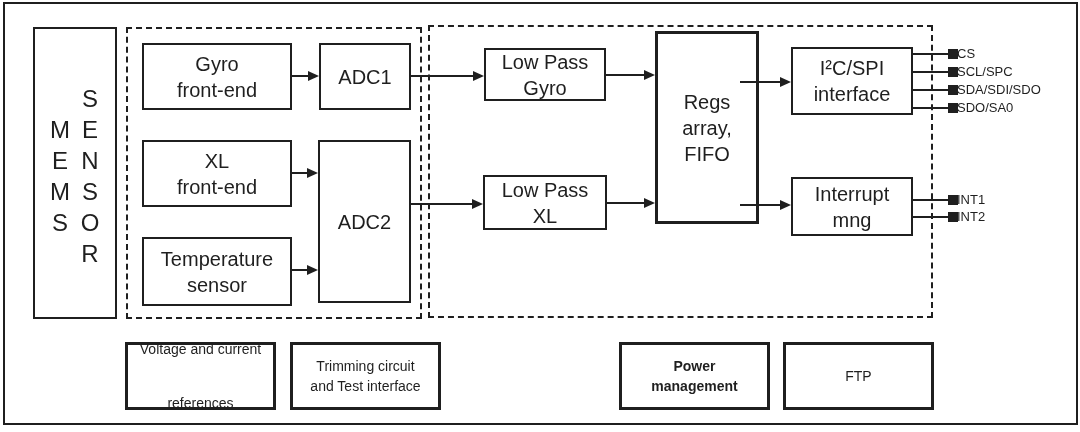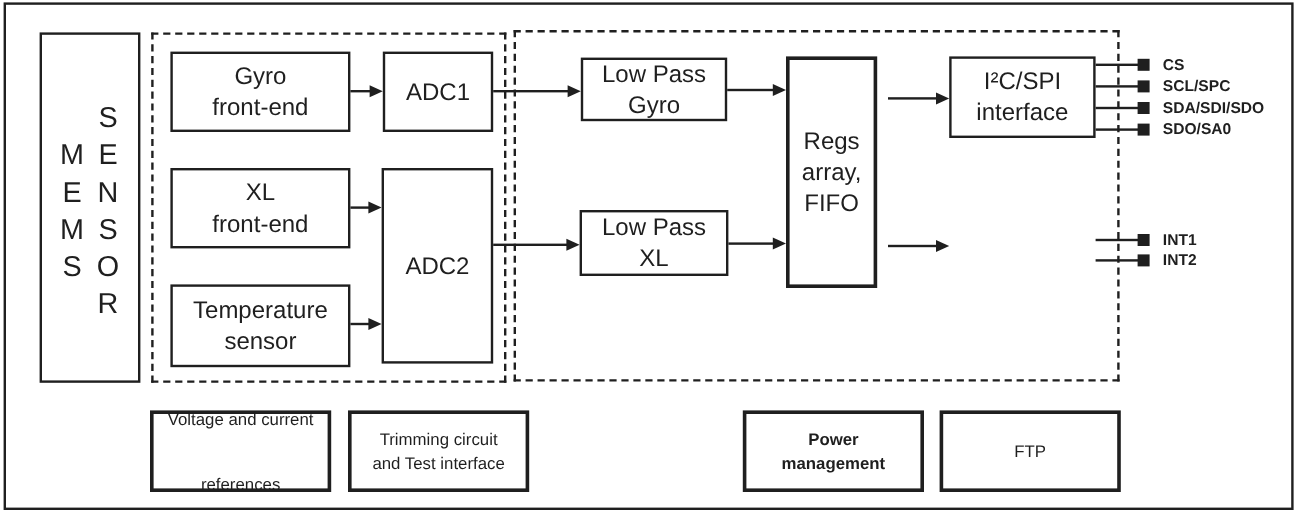--- a/index.html
+++ b/index.html
@@ -69,22 +69,22 @@
   .pin { position: absolute; height: 10px; }
   .pin .pline {
     position: absolute; left: 0; top: 4px; width: 40px; height: 2px;
     background: var(--ink);
   }
   .pin .psq {
     position: absolute; left: 35px; top: 0; width: 10px; height: 10px;
     background: var(--ink);
   }
   .pin .plabel {
-    position: absolute; left: 56px; top: -3px;
-    font-size: 13px; font-weight: 700; line-height: 16px; white-space: nowrap;
+    position: absolute; left: 44px; top: -3px;
+    font-size: 13px; font-weight: 400; line-height: 16px; white-space: nowrap;
   }
 </style>
 </head>
 <body>
 
 <div class="stage">
 
   <div class="outer-frame" style="left:3px; top:2px; width:1075px; height:423px;"></div>
 
   <div class="dashed-group" style="left:126px; top:27px; width:296px; height:292px;"></div>
@@ -135,31 +135,35 @@
   <div class="blk" style="left:484px; top:48px; width:122px; height:53px;">
     <div class="l">Low Pass</div>
     <div class="l">Gyro</div>
   </div>
 
   <div class="blk" style="left:483px; top:175px; width:124px; height:55px;">
     <div class="l">Low Pass</div>
     <div class="l">XL</div>
   </div>
 
-  <div class="blk thick" style="left:655px; top:47px; width:76px; height:193px;">
+  <div class="blk thick" style="left:655px; top:31px; width:104px; height:193px;">
     <div class="l">Regs</div>
     <div class="l">array,</div>
     <div class="l">FIFO</div>
   </div>
 
   <div class="blk" style="left:791px; top:47px; width:122px; height:68px;">
     <div class="l">I²C/SPI</div>
     <div class="l">interface</div>
   </div>
 
+  <div class="blk" style="left:791px; top:177px; width:122px; height:59px;">
+    <div class="l">Interrupt</div>
+    <div class="l">mng</div>
+  </div>
 
   <div class="blk small thick" style="left:125px; top:342px; width:151px; height:68px;gap:34px;">
     <div class="l">Voltage and current</div>
     <div class="l">references</div>
   </div>
   <div class="blk small thick" style="left:290px; top:342px; width:151px; height:68px;">
     <div class="l">Trimming circuit</div>
     <div class="l">and Test interface</div>
   </div>
   <div class="blk small thick" style="left:619px; top:342px; width:151px; height:68px;font-weight:bold;">

